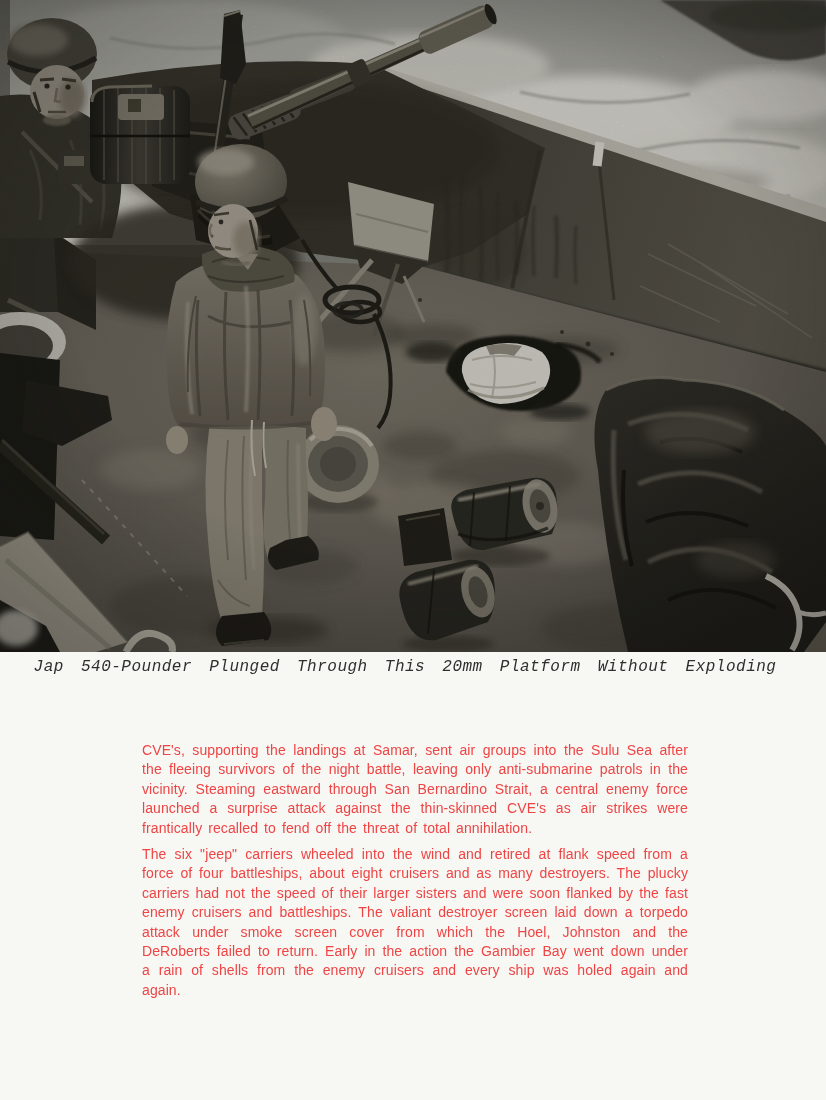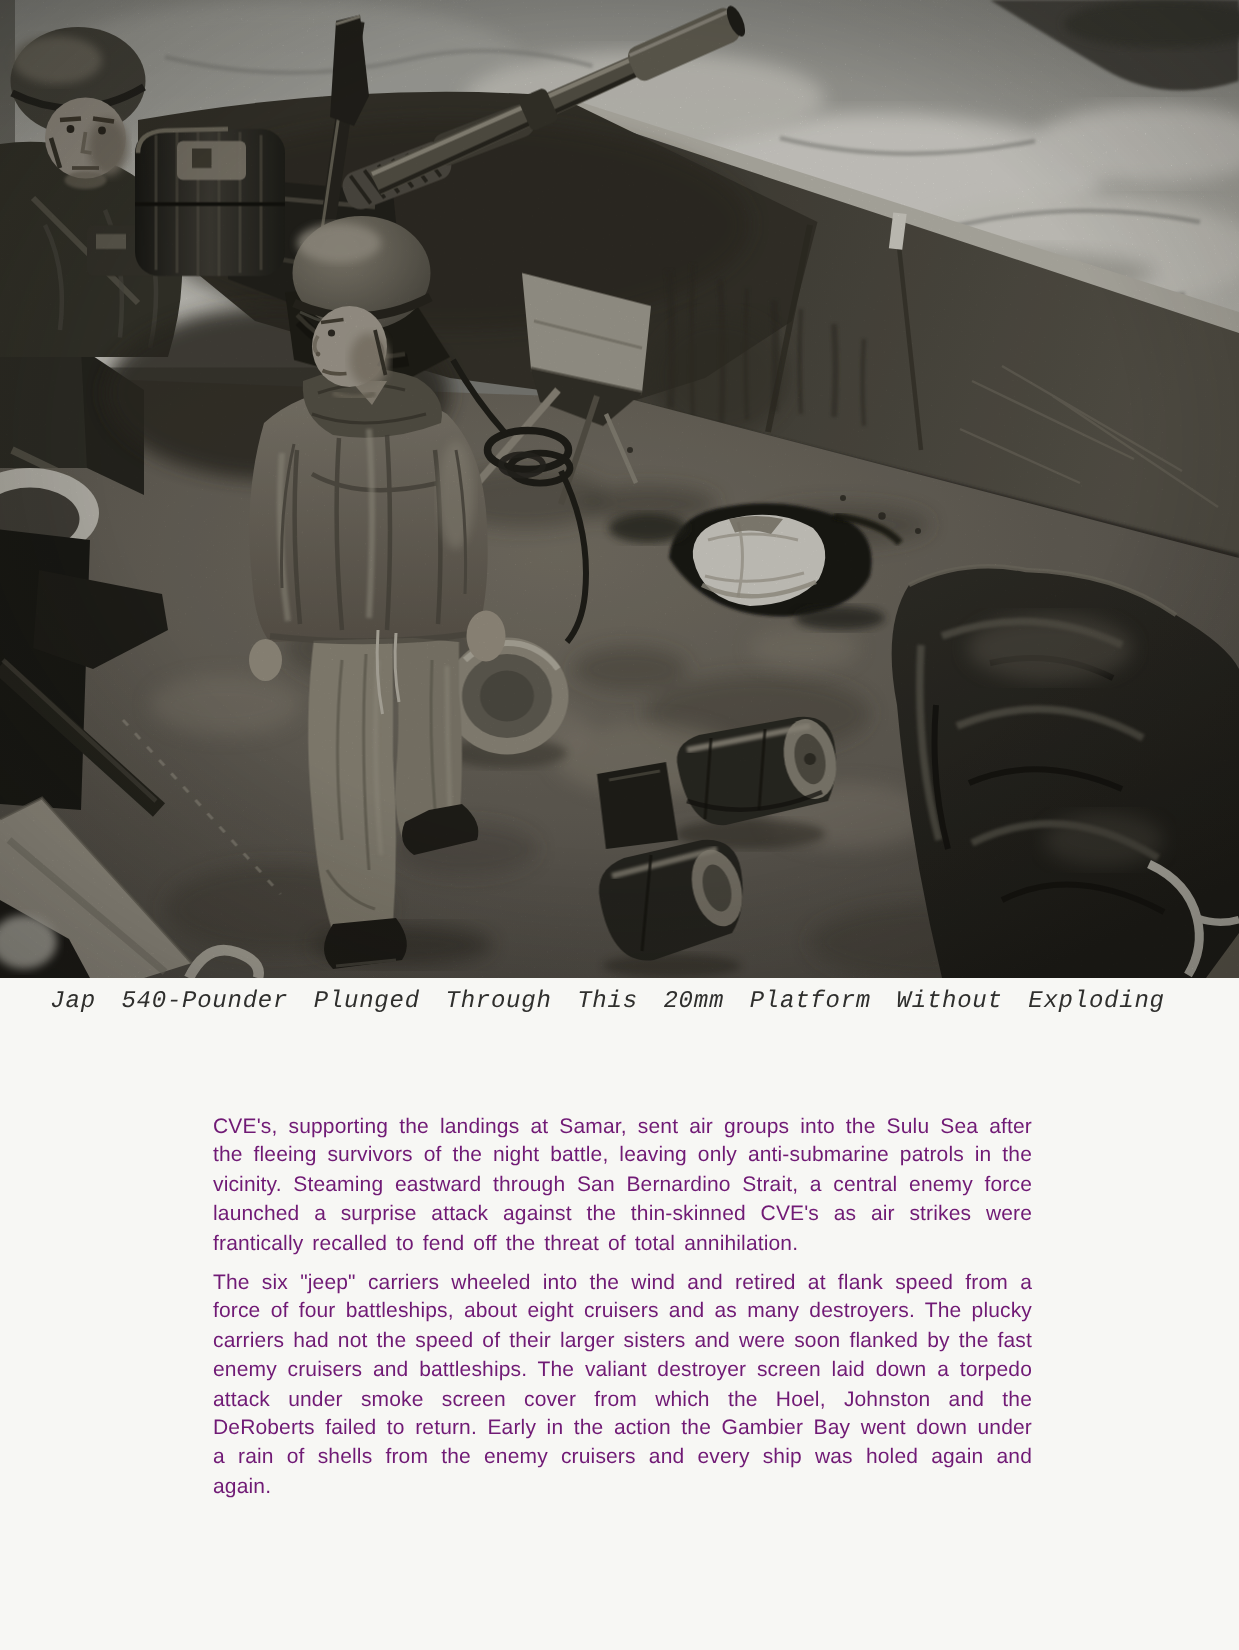--- a/index.html
+++ b/index.html
@@ -24,21 +24,21 @@
     font-size:16px;
     letter-spacing:0.5px;
     word-spacing:7px;
     color:#2f2f2d;
   }
   .body-text{
     position:absolute;left:142px;top:741px;width:546px;
     font-size:14px;
     line-height:19.4px;
     text-align:justify;
-    color:#701a75;
+    color:#ef4444;
     word-spacing:2px;
     letter-spacing:0.1px;
   }
   .body-text p{margin:0 0 7px 0;}
 </style>
 </head>
 <body>
 
 <div class="page">
 

